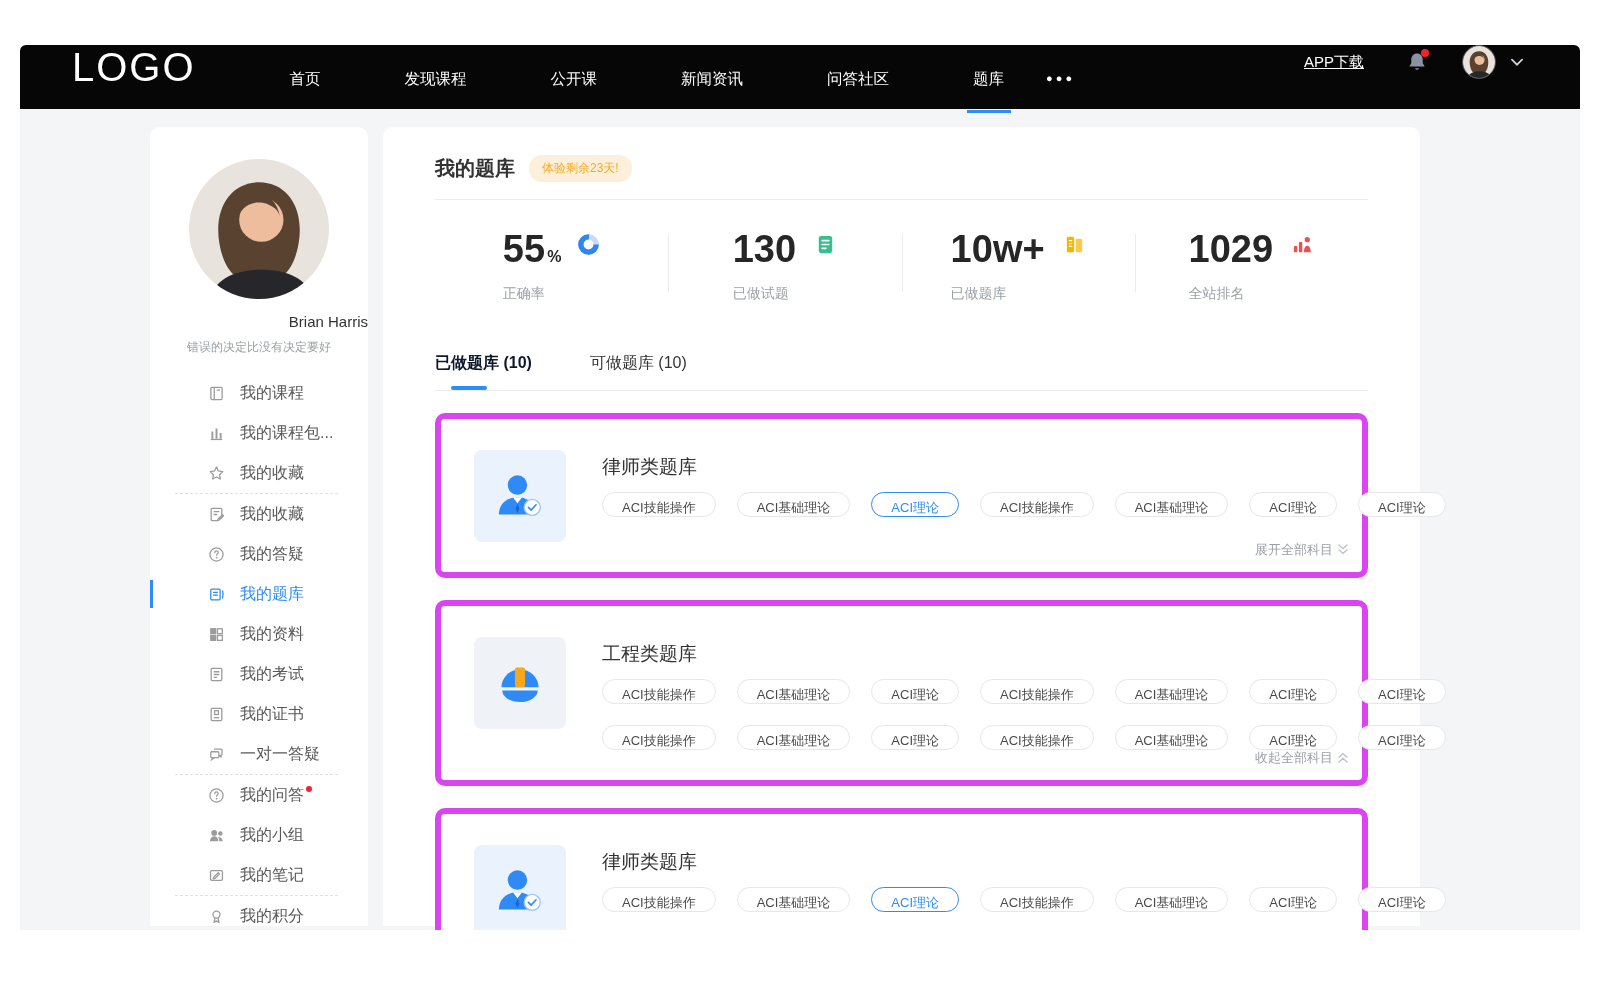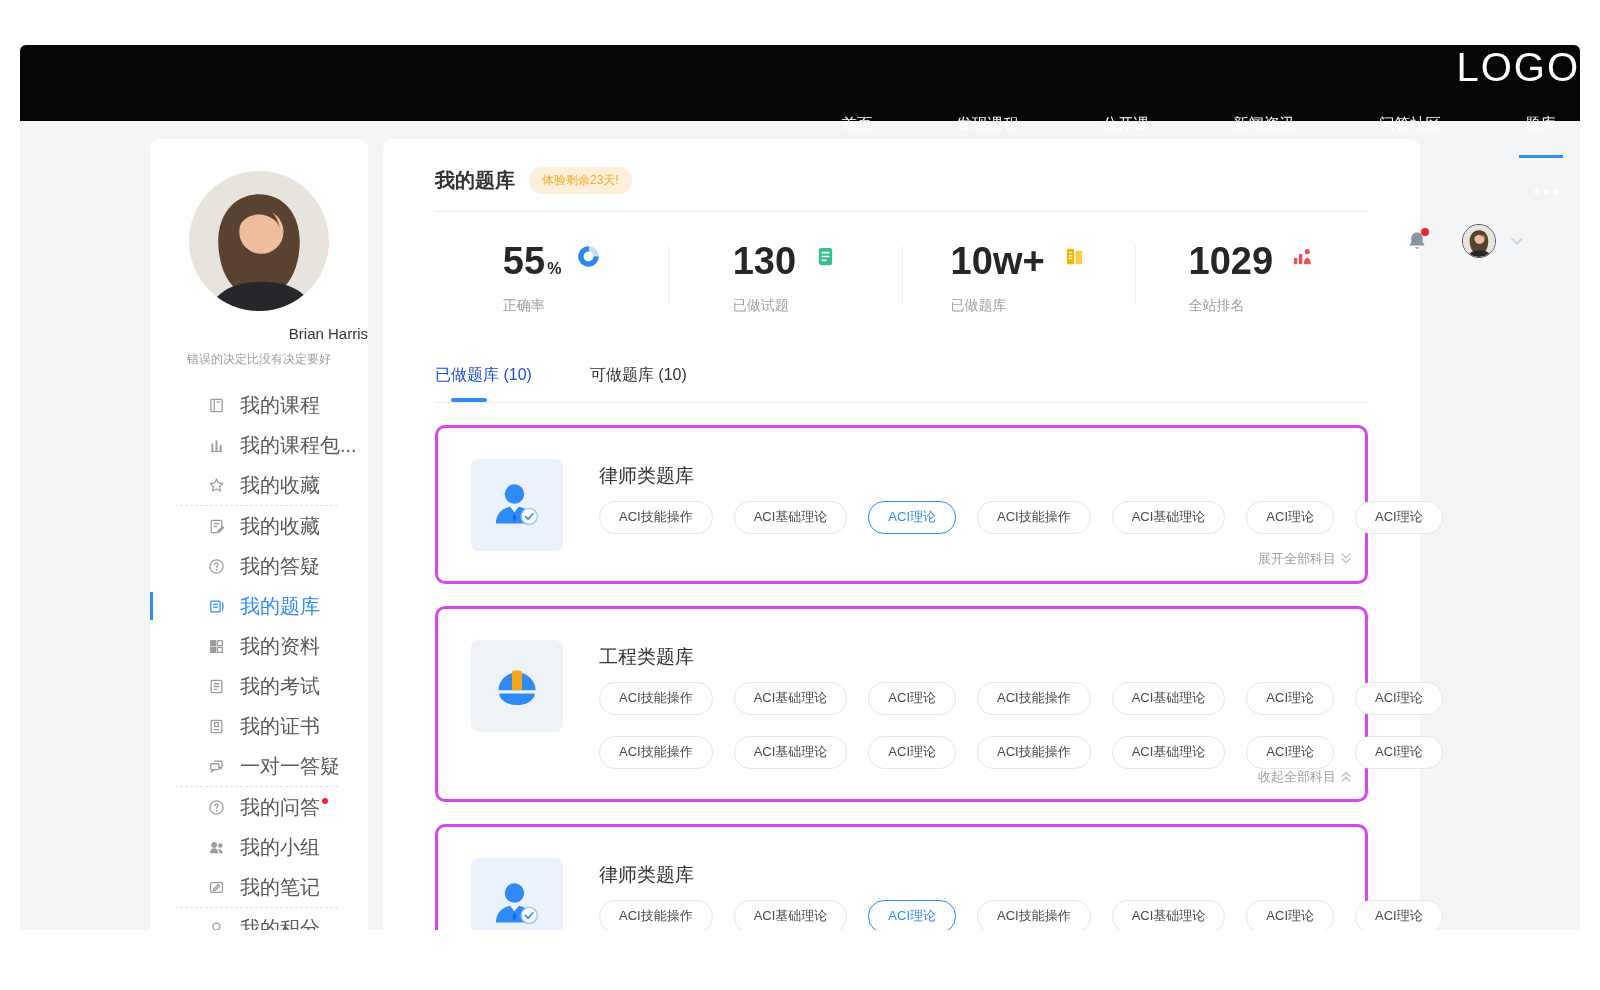--- a/index.html
+++ b/index.html
@@ -1,20 +1,20 @@
 <!DOCTYPE html>
 <html><head>
 <meta charset="utf-8">
 <style>
   * { margin:0; padding:0; box-sizing:border-box; }
   html,body { width:1600px; height:990px; background:#ffffff; font-family:"Liberation Sans","DejaVu Sans",sans-serif; }
   .window { position:absolute; left:20px; top:45px; width:1560px; height:885px; overflow:hidden; border-radius:6px 6px 0 0; background:#f4f5f7; }
 
   
-  .topnav { height:76px; background:#060606; display:flex; align-items:flex-end;flex-direction:column; }
+  .topnav { height:64px; background:#060606; display:flex; align-items:flex-start; }
   .logo { margin-left:52px; font-size:40px; font-weight:200; letter-spacing:2px; color:#fff; }
   .nav-items { display:flex; margin-left:70px;gap:36px; }
   .nav-item { position:relative; color:#fff; font-size:15.5px; height:68px; line-height:68px; padding:0 24px; cursor:pointer; white-space:nowrap; }
   .nav-item.active::after { content:""; position:absolute; left:50%; transform:translateX(-50%); bottom:0; width:44px; height:3px; background:#2E8CF6; }
   .nav-more { color:#fff; font-size:11px; letter-spacing:3px; padding:0 18px; height:68px; line-height:66px; cursor:pointer; }
   .nav-right { margin-left:auto; display:flex; align-items:center; margin-right:56px; }
   .app-dl { color:#fff; font-size:15px; cursor:pointer;text-decoration:underline; }
   .bell-wrap { position:relative; margin-left:42px; cursor:pointer; width:22px; height:22px; }
   .bell-dot { position:absolute; right:-1px; top:-2px; width:8px; height:8px; border-radius:50%; background:#F5222D; }
   .nav-avatar { width:34px; height:34px; border-radius:50%; overflow:hidden; margin-left:34px; cursor:pointer; border:1px solid #555; }
@@ -23,21 +23,21 @@
   
   .page-body { display:flex; height:817px; padding-left:130px; }
   .sidebar { width:218px; background:#fff; margin-top:18px; border-radius:10px 10px 0 0; flex-shrink:0; }
   .main { width:1037px; background:#fff; margin-top:18px; margin-left:15px; border-radius:10px 10px 0 0; padding:0 52px; }
 
   
   .avatar-big { width:140px; height:140px; border-radius:50%; overflow:hidden; margin:32px auto 0; }
   .profile-name { text-align:right; margin-top:14px; font-size:15px; color:#333; }
   .profile-motto { text-align:center; margin-top:9px; font-size:12px; color:#9aa0a6; }
   .menu { margin-top:17px; }
-  .menu-item { position:relative; display:flex; align-items:center; height:40px; padding-left:58px; font-size:20px; color:#595959; cursor:pointer; }
+  .menu-item { position:relative; display:flex; align-items:center; height:40px; padding-left:58px; font-size:16px; color:#595959; cursor:pointer; }
   .menu-item .s-ic { width:17px; height:17px; margin-right:15px; color:#9b9b9b; }
   .menu-item.active { color:#2E8CF6; }
   .menu-item.active .s-ic { color:#2E8CF6; }
   .menu-item.active::before { content:""; position:absolute; left:0; top:6px; width:3px; height:28px; background:#2E8CF6; }
   .menu-divider { border-top:1px dashed #e1e1e1; margin:0 30px 0 25px; }
   .menu-dot { width:6px; height:6px; border-radius:50%; background:#F5222D; align-self:flex-start; margin-top:11px; margin-left:2px; }
 
   
   .m-header { display:flex; align-items:center; padding-top:28px; }
   .m-title { font-size:20px; color:#333; font-weight:700; }
@@ -51,33 +51,33 @@
   .stat-block { display:flex; flex-direction:column; }
   .stat-value-row { display:flex; align-items:flex-start; }
   .stat-value { font-size:38px; font-weight:700; color:#262626; line-height:1.05;text-align:center; }
   .stat-suffix { font-size:16px; font-weight:700; color:#262626; align-self:flex-end; margin:0 0 4px 2px; }
   .stat-icon { width:23px; height:23px; margin-left:16px; margin-top:3px; }
   .stat-label { font-size:14px; color:#9aa0a6; margin-top:15px; }
 
   
   .tabs { display:flex; gap:58px; margin-top:50px; }
   .tab { position:relative; font-size:16px; color:#333; padding-bottom:16px; cursor:pointer; }
-  .tab.active { color:#1d4ed8; font-weight:400; }
+  .tab.active { color:#0f172a; font-weight:700; }
   .tab.active::after { content:""; position:absolute; bottom:0; left:16px; width:36px; height:4px; border-radius:2px; background:#2E8CF6; }
   .tabs-divider { border-top:1px solid #ededed; }
 
   
-  .bank-card { position:relative; display:flex; border:3px solid #d946ef; border-radius:10px; margin-top:22px; padding:31px 33px 30px; box-shadow:0 2px 10px rgba(0,0,0,0.02); background:#fff; }
+  .bank-card { position:relative; display:flex; border:6px solid #d946ef; border-radius:10px; margin-top:22px; padding:31px 33px 30px; box-shadow:0 2px 10px rgba(0,0,0,0.02); background:#fff; }
   .bank-icon-box { width:92px; height:92px; border-radius:8px; display:flex; align-items:center; justify-content:center; flex-shrink:0; }
   .bank-icon-box svg { width:54px; height:54px; }
   .bank-body { margin-left:36px; flex:1; }
   .bank-title { font-size:19px; color:#333; font-weight:500; margin-top:4px; }
   .tag-row { display:flex; gap:21px; margin-top:12px; }
   .tag-row + .tag-row { margin-top:21px; }
-  .tag { height:33px; line-height:30px; padding:0 19px; border:1px solid #e7e7e7; border-radius:16px; font-size:13px; color:#4a4a4a; background:#fff; cursor:pointer; white-space:nowrap; }
+  .tag { height:25px; line-height:30px; padding:0 19px; border:1px solid #e7e7e7; border-radius:16px; font-size:13px; color:#4a4a4a; background:#fff; cursor:pointer; white-space:nowrap; }
   .tag.active { color:#2E8CF6; border-color:#2E8CF6; }
   .bank-footer { position:absolute; right:14px; bottom:13px; font-size:13px; color:#9aa0a6; display:flex; align-items:center; gap:5px; cursor:pointer; }
   .dbl-chevron { width:10px; height:11px; color:#b8bec6; }
   .dbl-chevron.up { transform:rotate(180deg); }
   .hidden-defs { position:absolute; width:0; height:0; overflow:hidden; }
 </style>
 </head>
 <body>
 
 <svg class="hidden-defs" xmlns="http://www.w3.org/2000/svg">

